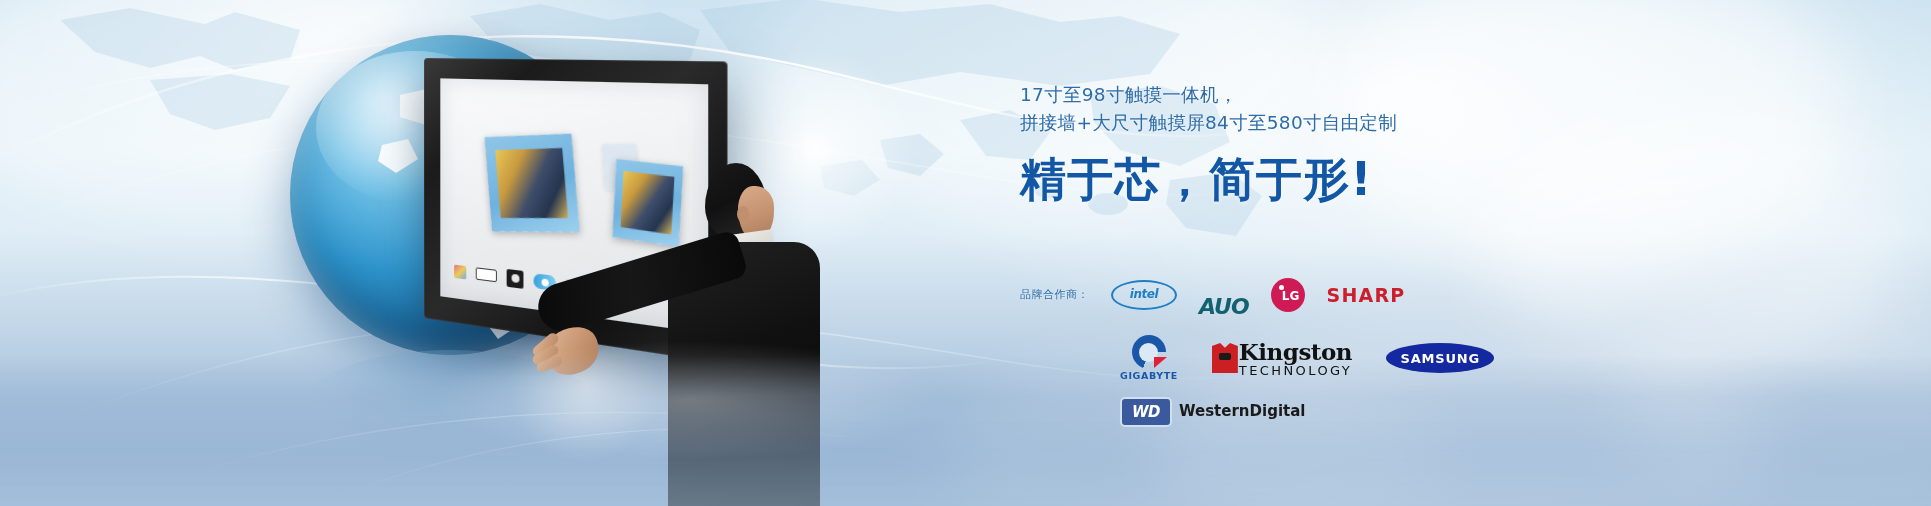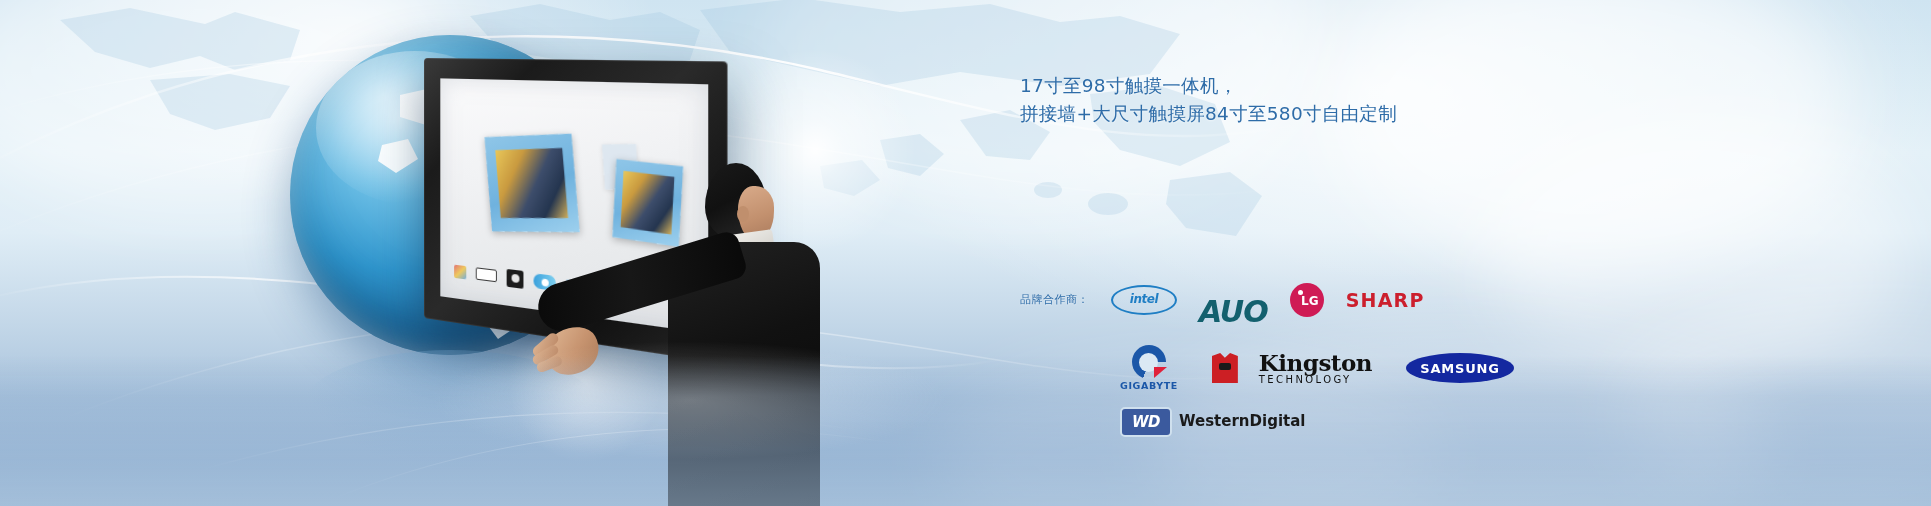--- a/index.html
+++ b/index.html
@@ -174,21 +174,21 @@
     background:linear-gradient(180deg, rgba(150,182,214,0) 0%, rgba(140,172,206,.30) 26%, rgba(150,180,212,.52) 62%, rgba(162,190,218,.62) 100%);
     pointer-events:none;
   }
   .floor-glow{
     position:absolute; left:430px; bottom:46px; width:520px; height:120px;
     background:radial-gradient(ellipse at 50% 50%, rgba(255,255,255,.30) 0%, rgba(255,255,255,0) 70%);
     border-radius:50%; pointer-events:none;
   }
 
   
-  .copy{ position:absolute; left:1020px; top:72px; width:560px; }
+  .copy{ position:absolute; left:1020px; top:81px; width:560px; }
   .lead{
     color:#2e6ca8; font-size:18.5px; line-height:1.52; letter-spacing:.3px;
     text-shadow:0 1px 2px rgba(255,255,255,.55);
   }
   .headline{
     margin-top:17px; color:#1257a5; font-size:46px; font-weight:bold;
     letter-spacing:1.2px; line-height:1.12;
     text-shadow:0 2px 4px rgba(255,255,255,.45);
     white-space:nowrap;
   }
@@ -210,21 +210,21 @@
   .logo{ display:flex; align-items:center; justify-content:center; }
 
   
   .l-intel{
     width:66px; height:30px; border:2.4px solid #1f7ec4; border-radius:50%;
     color:#1f7ec4; font-size:12px; font-style:italic; font-weight:bold;
     letter-spacing:-.4px; position:relative;
   }
   .l-intel span{ position:relative; top:-1px; }
   
-  .l-auo{ color:#13606e; font-size:30px; font-weight:bold; font-style:italic; letter-spacing:-1px;margin-top:24px; }
+  .l-auo{ color:#13606e; font-size:22px; font-weight:bold; font-style:italic; letter-spacing:-1px;margin-top:24px; }
   
   .l-lg{
     width:34px; height:34px; border-radius:50%; background:#cf1b55;
     color:#fff; font-size:12px; font-weight:bold; position:relative;
   }
   .l-lg span{ position:relative; left:3px; top:1px; }
   .l-lg::before{
     content:""; position:absolute; left:8px; top:7px; width:5px; height:5px;
     border-radius:50%; background:#fff;
   }
@@ -240,33 +240,33 @@
   .giga-mark::after{
     content:""; position:absolute; left:50%; top:50%; width:19px; height:19px;
     margin:-9.5px 0 0 -9.5px; border-radius:50%; background:#dbe9f4;
   }
   .giga-mark::before{
     content:""; position:absolute; right:-1px; bottom:1px; width:0; height:0;
     border-left:13px solid #e0213a; border-bottom:11px solid transparent; z-index:2;
   }
   .giga-text{ color:#1b57a8; font-size:9.5px; font-weight:bold; letter-spacing:.6px; }
   
-  .l-king{ gap:21px; }
+  .l-king{ gap:1px; }
   .king-mark{
     width:26px; height:30px; background:#cc1f24;
     clip-path:polygon(0 10%,32% 0,50% 16%,70% 0,100% 10%,100% 100%,0 100%);
     position:relative;
   }
   .king-mark::after{
     content:""; position:absolute; left:26%; top:34%; width:48%; height:22%;
     background:#1a1a1a; border-radius:2px;
   }
   .king-txt{ display:flex; flex-direction:column; line-height:1; }
   .king-name{ color:#111; font-family:"DejaVu Serif","Liberation Serif",serif; font-size:23px; font-weight:bold; letter-spacing:-.5px; }
-  .king-sub{ color:#111; font-size:10px; letter-spacing:2.4px; margin-top:1px; }
+  .king-sub{ color:#111; font-size:13px; letter-spacing:2.4px; margin-top:1px;text-align:center; }
   
   .l-sam{
     width:108px; height:30px; border-radius:50%/50%;
     background:#1428a0; color:#fff; font-size:13px; font-weight:bold; letter-spacing:.8px;
   }
   
   .l-wd{ gap:7px; }
   .wd-mark{
     width:52px; height:30px; border-radius:5px; background:#3b5a9e;
     color:#fff; font-size:15px; font-weight:bold; font-style:italic;
@@ -399,20 +399,21 @@
       <div class="finger f3"></div>
     </div>
   </div>
 
   <div class="floor"></div>
   <div class="floor-glow"></div>
 
   <div class="copy">
     <div class="lead">17寸至98寸触摸一体机，</div>
     <div class="lead">拼接墙+大尺寸触摸屏84寸至580寸自由定制</div>
+    <div class="headline">精于芯，简于形!</div>
   </div>
 
   <div class="partners">
 
     <div class="prow r1">
       <div class="plabel">品牌合作商：</div>
       <div class="logo l-intel">
         <span>intel</span>
       </div>
       <div class="logo l-auo">AUO</div>

